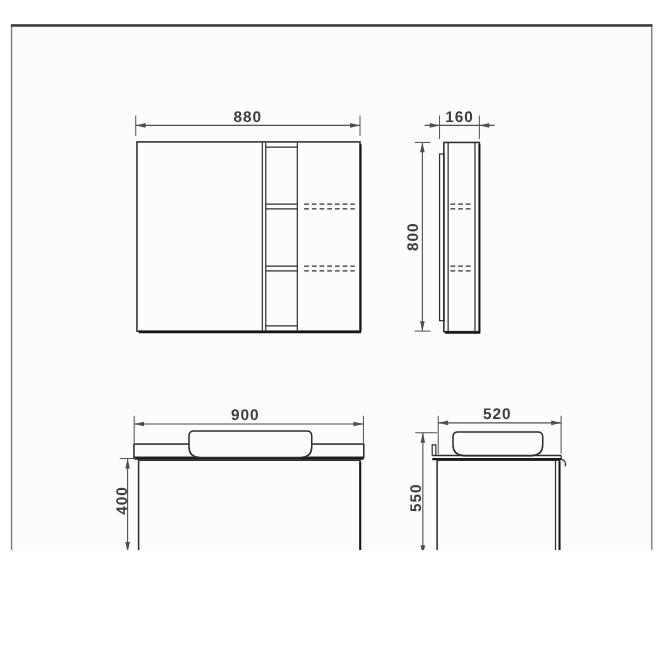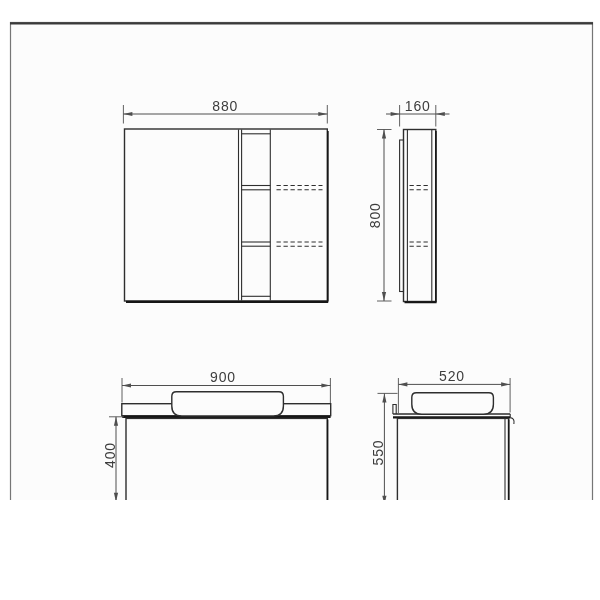--- a/index.html
+++ b/index.html
@@ -1,17 +1,17 @@
 <!DOCTYPE html>
 <html style="--bg: #ffffff; --paper: #fcfcfc; --frame: #767676; --frametop: #3a3a3a; --line: #2e2e2e; --heavy: #161616; --dim: #4f4f4f; --text: #3d3d3d;"><head>
 <meta charset="utf-8">
 <style>
   html,body{margin:0;padding:0;background:var(--bg,#ffffff);}
   .stage{position:relative;width:600px;height:500px;margin:0 auto;background:var(--bg,#ffffff);
-         font-family:"Liberation Sans", sans-serif;}
+         font-family:"Liberation Sans", sans-serif;font-weight:bold;}
   svg{display:block}
   .outline   {stroke:var(--line,#2e2e2e);stroke-width:1.4;fill:none;}
   .outline-f {stroke:var(--line,#2e2e2e);stroke-width:1.4;fill:var(--paper,#fcfcfc);}
   .inner     {stroke:var(--line,#2e2e2e);stroke-width:1.1;fill:none;}
   .heavy     {stroke:var(--heavy,#161616);stroke-width:2.1;fill:none;}
   .heavy-thin{stroke:var(--heavy,#161616);stroke-width:1.6;fill:none;}
   .hidden-ln {stroke:var(--line,#2e2e2e);stroke-width:1.1;fill:none;stroke-dasharray:4.3 2.7;}
   .dim       {stroke:var(--dim,#4f4f4f);stroke-width:1;fill:none;}
   .ext       {stroke:var(--dim,#4f4f4f);stroke-width:.9;fill:none;}
   .arr       {fill:var(--dim,#4f4f4f);stroke:none;}

